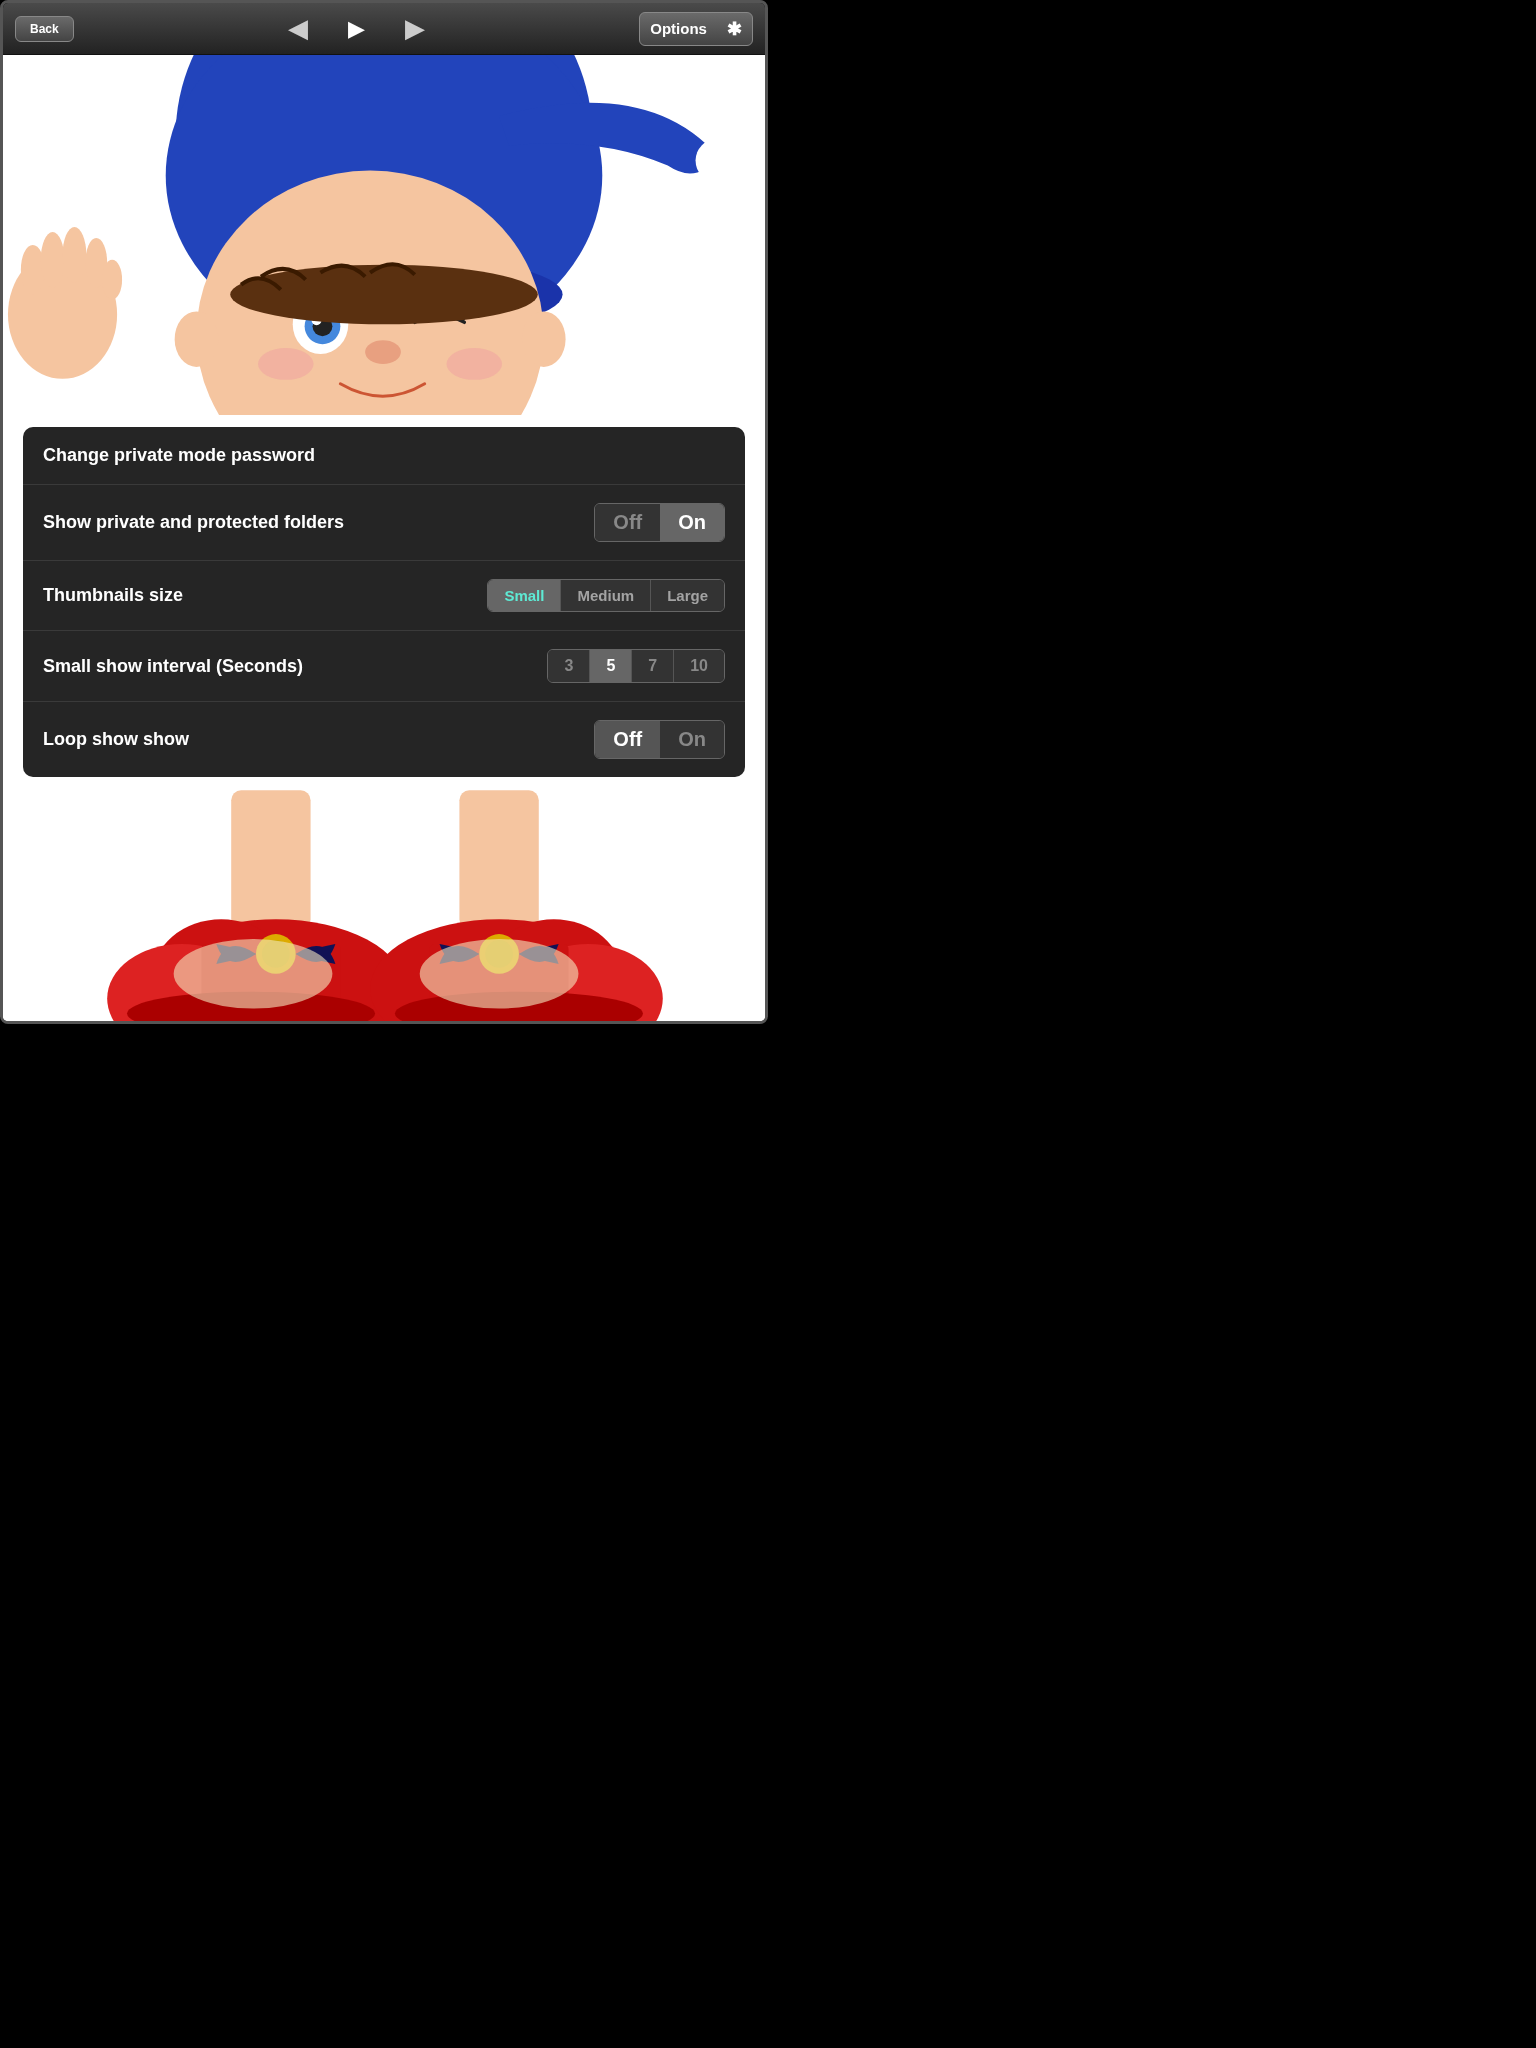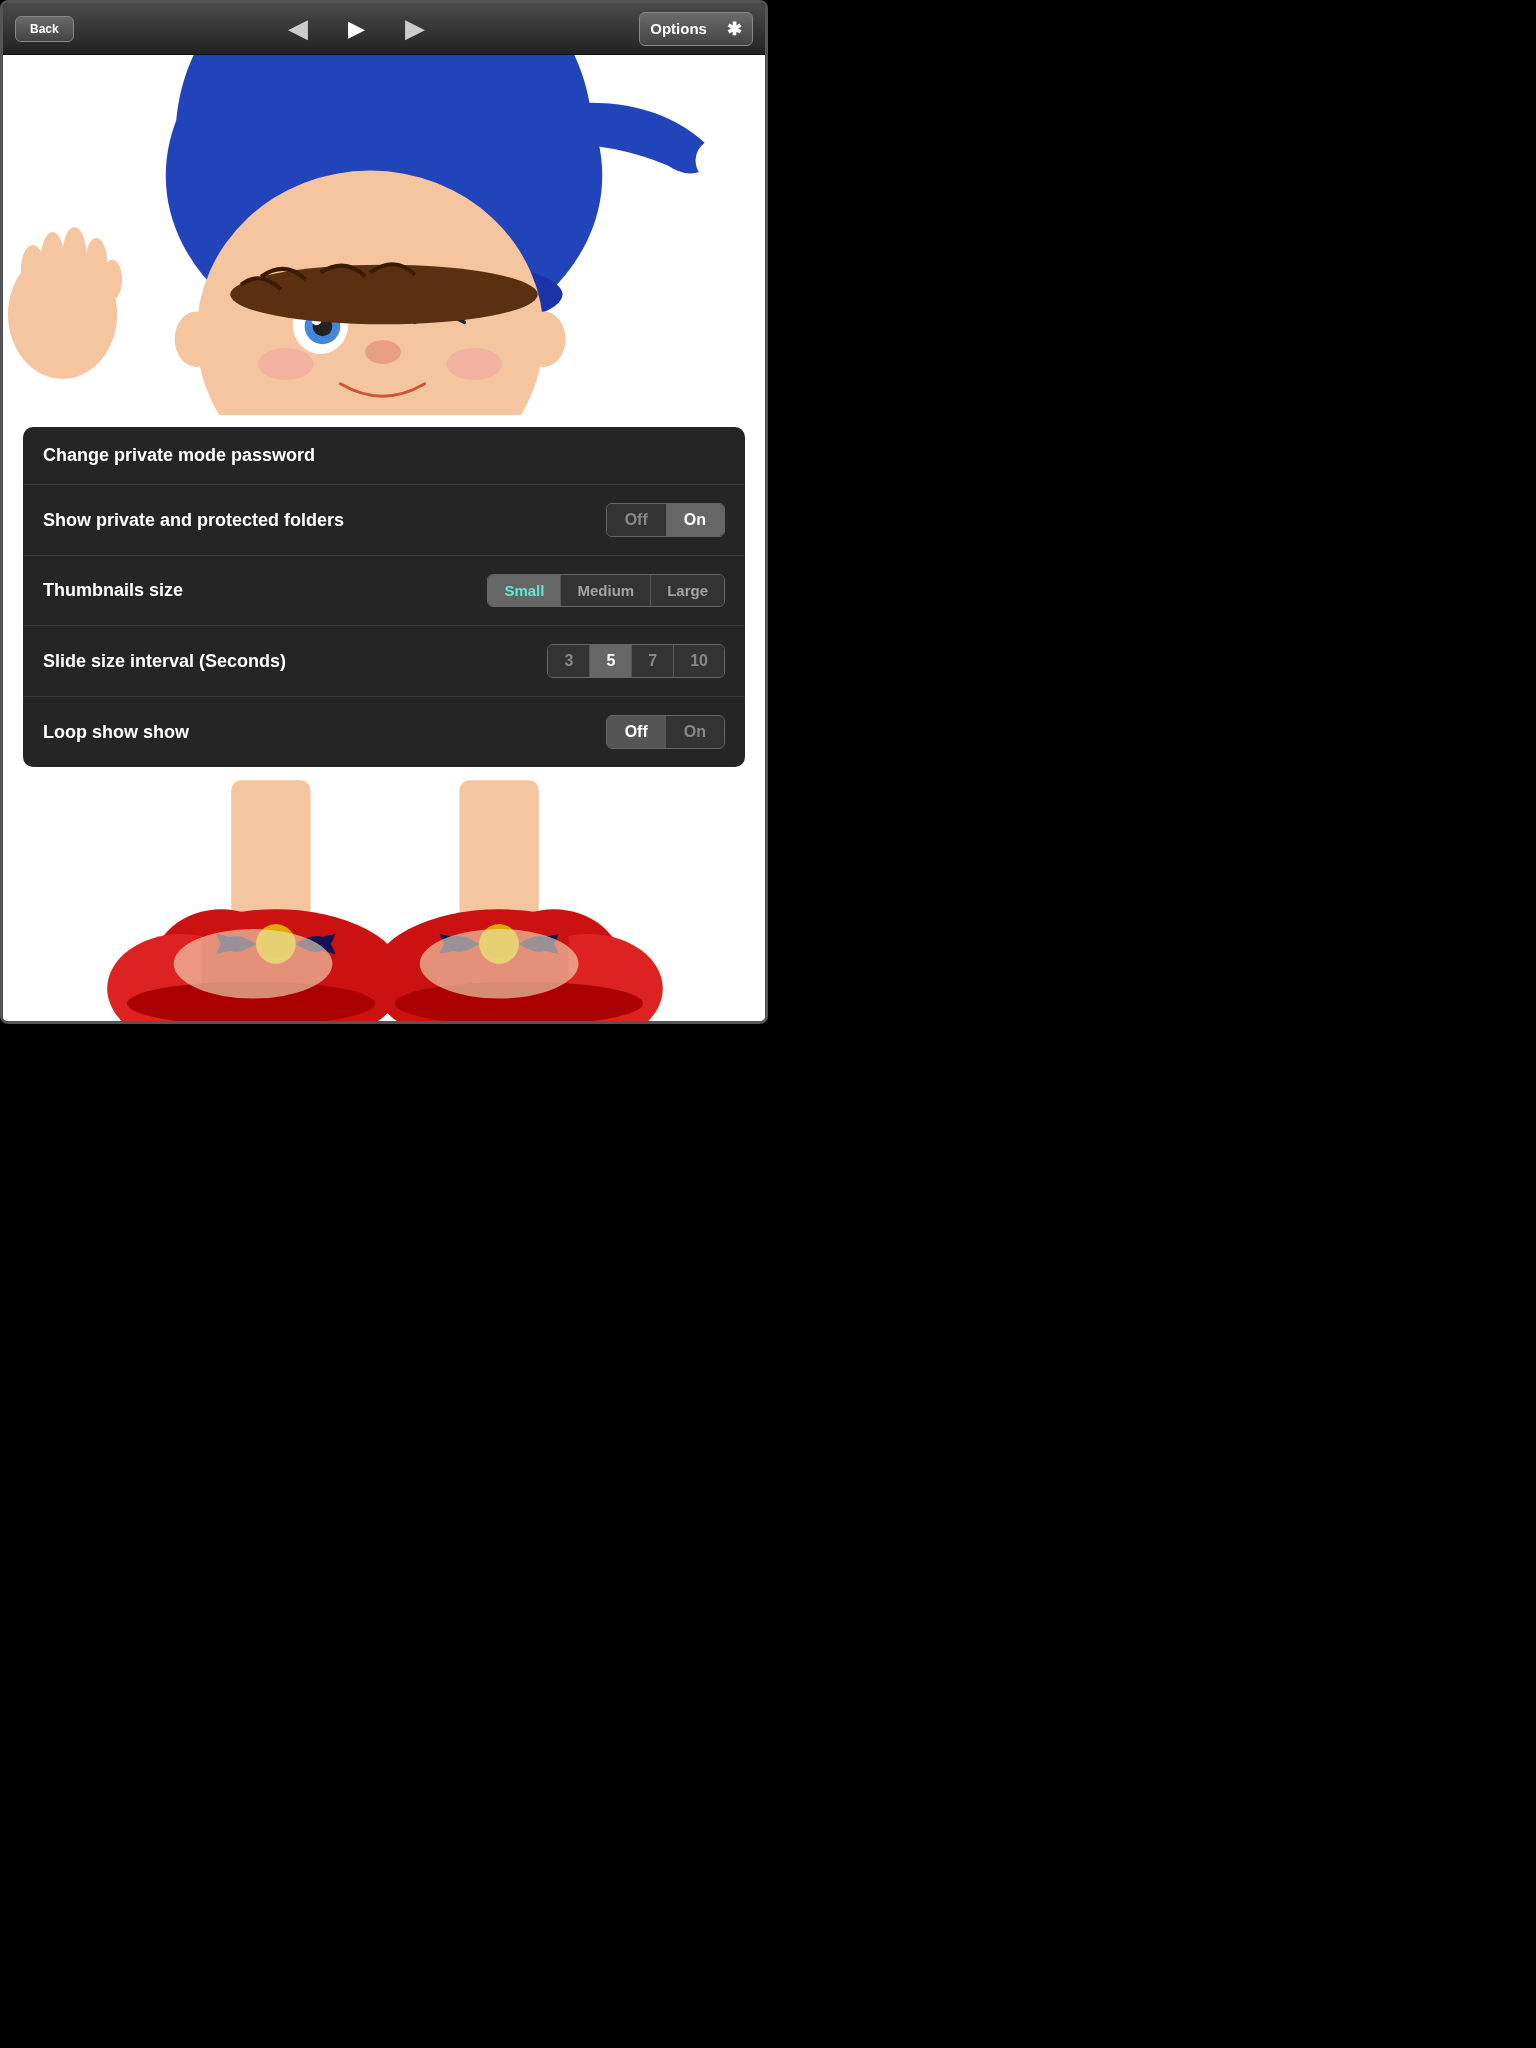--- a/index.html
+++ b/index.html
@@ -130,21 +130,21 @@
     
     .toggle-group {
       display: flex;
       border: 1px solid #666;
       border-radius: 6px;
       overflow: hidden;
     }
 
     .toggle-btn {
       padding: 7px 18px;
-      font-size: 16px;
+      font-size: 20px;
       font-weight: bold;
       cursor: pointer;
       border: none;
       outline: none;
     }
 
     .toggle-btn.active {
       background: #555;
       color: #fff;
     }
@@ -352,21 +352,21 @@
     <div class="setting-row">
       <span class="setting-label">Thumbnails size</span>
       <div class="segment-group">
         <button class="segment-btn active">Small</button>
         <button class="segment-btn inactive">Medium</button>
         <button class="segment-btn inactive">Large</button>
       </div>
     </div>
 
     <div class="setting-row">
-      <span class="setting-label">Slide size interval  (Seconds)</span>
+      <span class="setting-label">Small show interval  (Seconds)</span>
       <div class="interval-group">
         <button class="interval-btn inactive">3</button>
         <button class="interval-btn active">5</button>
         <button class="interval-btn inactive">7</button>
         <button class="interval-btn inactive">10</button>
       </div>
     </div>
 
     <div class="setting-row">
       <span class="setting-label">Loop show show</span>

